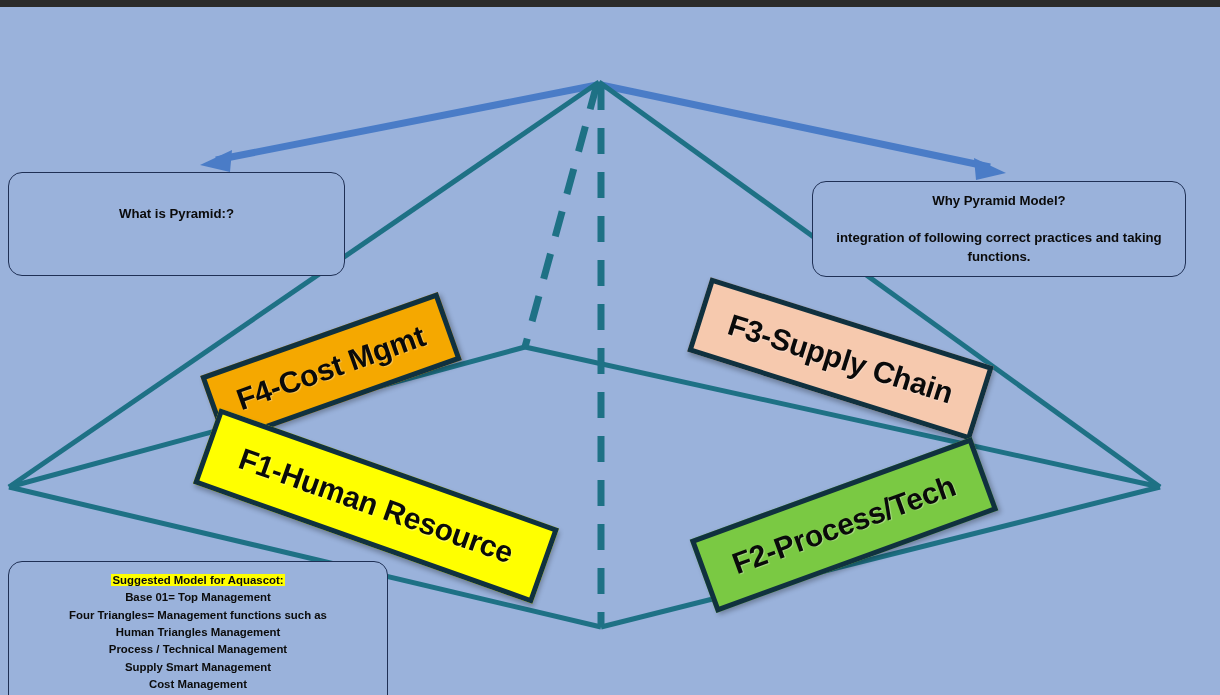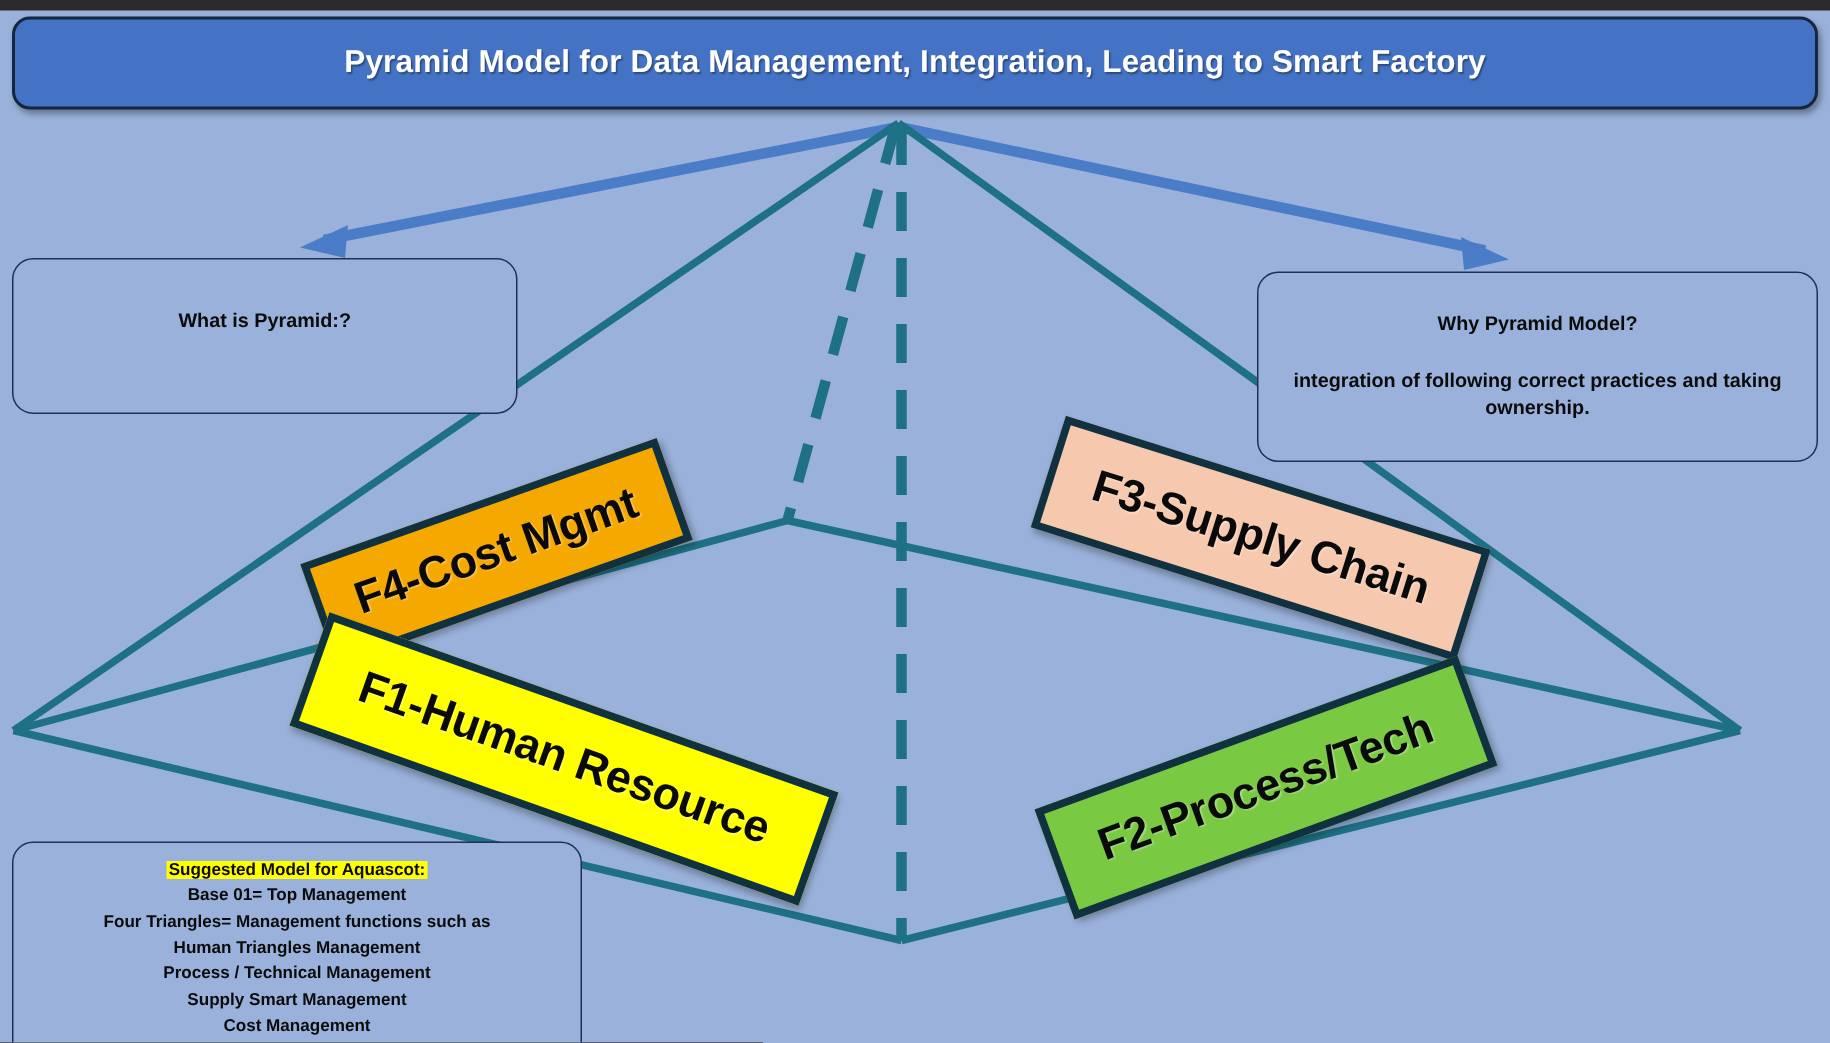--- a/index.html
+++ b/index.html
@@ -65,21 +65,21 @@
     padding: 6px 12px;
   }
   .callout-text {
     text-align: center;
     color: #0b0b0b;
     font-weight: bold;
     font-size: 13.2px;
     line-height: 1.42;
   }
   #callout-left  { left: 8px;   top: 172px; width: 337px; height: 104px; padding-left: 12px; }
-  #callout-right { left: 838px; top: 181px; width: 374px; height: 127px; }
+  #callout-right { left: 812px; top: 181px; width: 374px; height: 96px; }
   #callout-model {
     left: 8px; top: 561px; width: 380px; height: 148px;
     align-items: flex-start;
     padding-top: 10px;
   }
   #model-text {
     text-align: center;
     color: #0b0b0b;
     font-weight: bold;
     font-size: 11.4px;
@@ -178,37 +178,34 @@
 
     <line x1="9" y1="487" x2="525" y2="347" stroke="#1e7185" stroke-width="5"></line>
 
     <line x1="525" y1="347" x2="1160" y2="487" stroke="#1e7185" stroke-width="5"></line>
 
     <line x1="597" y1="84" x2="525" y2="347" stroke="#1e7185" stroke-width="7" stroke-dasharray="26 18"></line>
 
     <line x1="601" y1="84" x2="601" y2="627" stroke="#1e7185" stroke-width="7" stroke-dasharray="26 18"></line>
   </svg>
 
-  <div id="title-box">
-    <div id="title-text">Pyramid Model for Data Management, Integration, Leading to Smart Factory</div>
-  </div>
 
   <div class="callout" id="callout-left">
     <div class="callout-text">
       <span>What is Pyramid:?</span><br>
       <br>
     </div>
   </div>
 
   <div class="callout" id="callout-right">
     <div class="callout-text">
       <span>Why Pyramid Model?</span><br>
       <br>
       <span>integration of following correct practices and taking</span><br>
-      <span>ownership.</span>
+      <span>functions.</span>
     </div>
   </div>
 
   <div class="plate" id="plate-f4">
     <span class="plate-label">F4-Cost Mgmt</span>
   </div>
   <div class="plate" id="plate-f3">
     <span class="plate-label">F3-Supply Chain</span>
   </div>
   <div class="plate" id="plate-f1">

